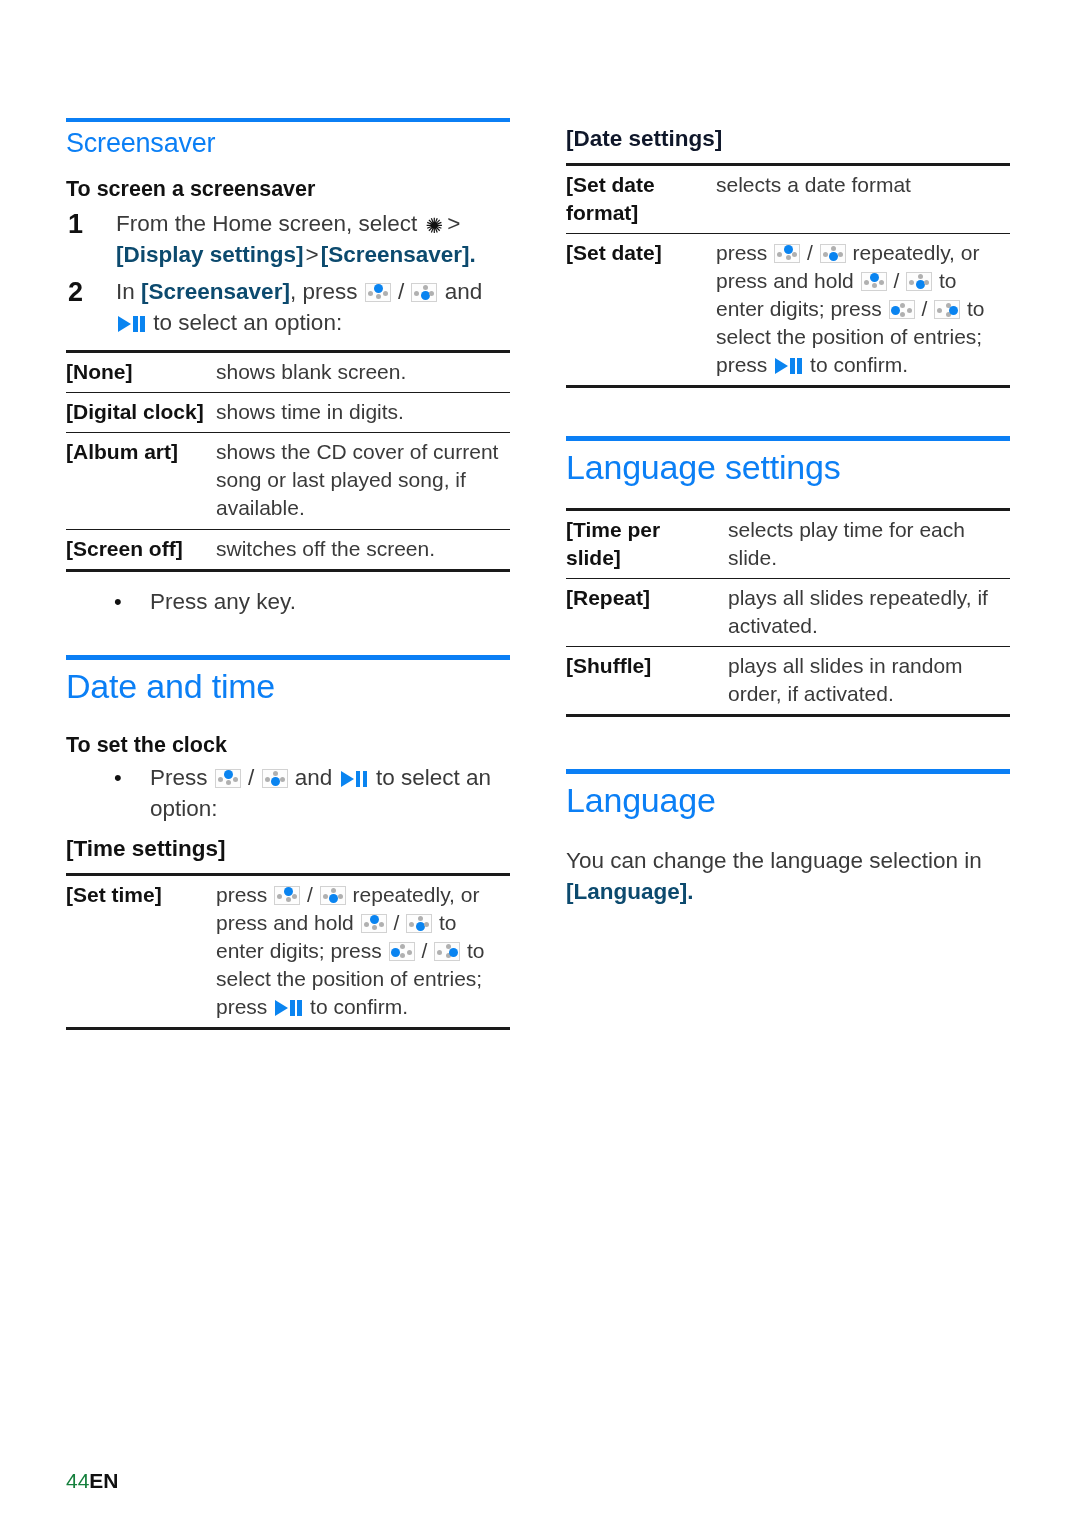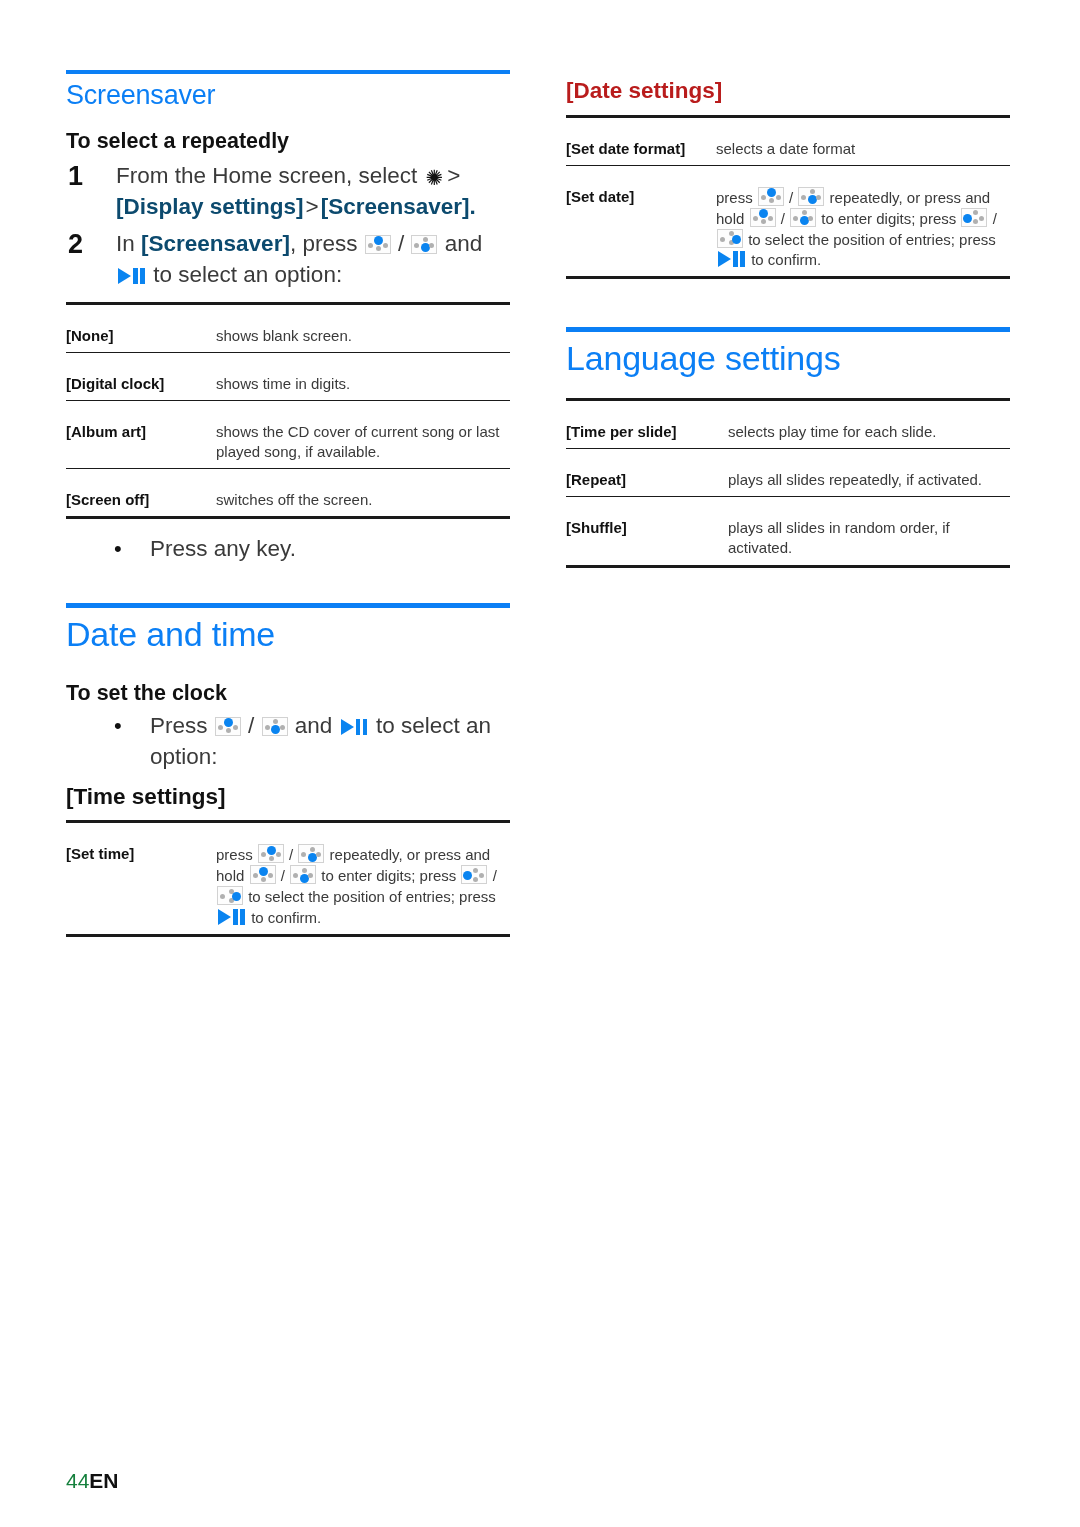--- a/index.html
+++ b/index.html
@@ -30,20 +30,21 @@
     top: 0;
     width: 1080px;
     display: flex;
     gap: 56px;
     padding: 70px 56px 0 66px;
   }
 
   .col {
     width: 444px;
     flex: 0 0 444px;
+    margin-top: 48px;
   }
 
   
   .sec-rule {
     height: 5px;
     background: #0b7ff5;
     margin-bottom: 6px;
   }
   .sec-rule.thin { height: 4px; }
 
@@ -119,23 +120,23 @@
   }
 
   
   table.opt {
     width: 100%;
     border-collapse: collapse;
     margin: 8px 0 14px 0;
   }
   table.opt tr > td {
     vertical-align: top;
-    padding: 21px 0 6px 0;
+    padding: 5px 0 6px 0;
     border-top: 1.6px solid #1a1a1a;
-    font-size: 15px;
+    font-size: 21px;
     font-weight: 300;
     line-height: 1.34;
     color: #3a3a3a;
   }
   table.opt tr:first-child > td { border-top: 3px solid #1a1a1a; }
   table.opt { border-bottom: 3px solid #1a1a1a; }
   table.opt td.key {
     width: 150px;
     padding-right: 10px;
     font-weight: 700;
@@ -232,21 +233,21 @@
 
   <div class="columns">
 
     <div class="col">
 
       <div>
         <div class="sec-rule thin"></div>
         <h1 class="section-title sub">Screensaver</h1>
 
 
-        <h2 class="sub-head">To select a repeatedly</h2>
+        <h2 class="sub-head">To screen a screensaver</h2>
 
         <ol class="steps">
           <li>
             <span class="num">1</span><span>From the Home screen, select </span><span class="gear">✺</span><span class="gt">&gt;</span><span class="bracket">[Display settings]</span><span class="gt">&gt;</span><span class="bracket">[Screensaver]</span><span class="bracket">.</span>
           </li>
           <li>
             <span class="num">2</span><span>In </span><span class="bracket">[Screensaver]</span><span>, press </span><span class="navkey up"><i class="t"></i><i class="b"></i><i class="l"></i><i class="r"></i></span>
             <span>/</span>
             <span class="navkey down"><i class="t"></i><i class="b"></i><i class="l"></i><i class="r"></i></span>
             <span>and</span>
@@ -326,21 +327,21 @@
             </td>
           </tr>
         </tbody>
           </table>
       </div>
 
     </div>
 
     <div class="col">
 
-      <p class="body" style="font-weight:700;color:#b91c1c;margin-top:6px;">[Date settings]</p>
+      <p class="body" style="font-weight:700;color:#0f172a;margin-top:6px;">[Date settings]</p>
 
       <table class="opt">
         <tbody>
             <tr>
           <td class="key">[Set date format]</td>
           <td>selects a date format</td>
         </tr>
         <tr>
           <td class="key">[Set date]</td>
           <td>
@@ -379,20 +380,26 @@
             <td>plays all slides repeatedly, if activated.</td>
           </tr>
           <tr>
             <td class="key">[Shuffle]</td>
             <td>plays all slides in random order, if activated.</td>
           </tr>
         </tbody>
           </table>
       </div>
 
+      <div style="margin-top:52px;">
+        <div class="sec-rule"></div>
+        <h1 class="section-title">Language</h1>
+
+        <p class="body"><span>You can change the language selection in </span><span class="bracket">[Language]</span><span class="bracket">.</span></p>
+      </div>
 
     </div>
   </div>
 
   <div class="footer">
     <span class="pg">44</span><span class="lang">EN</span>
   </div>
 
 </div>
 

